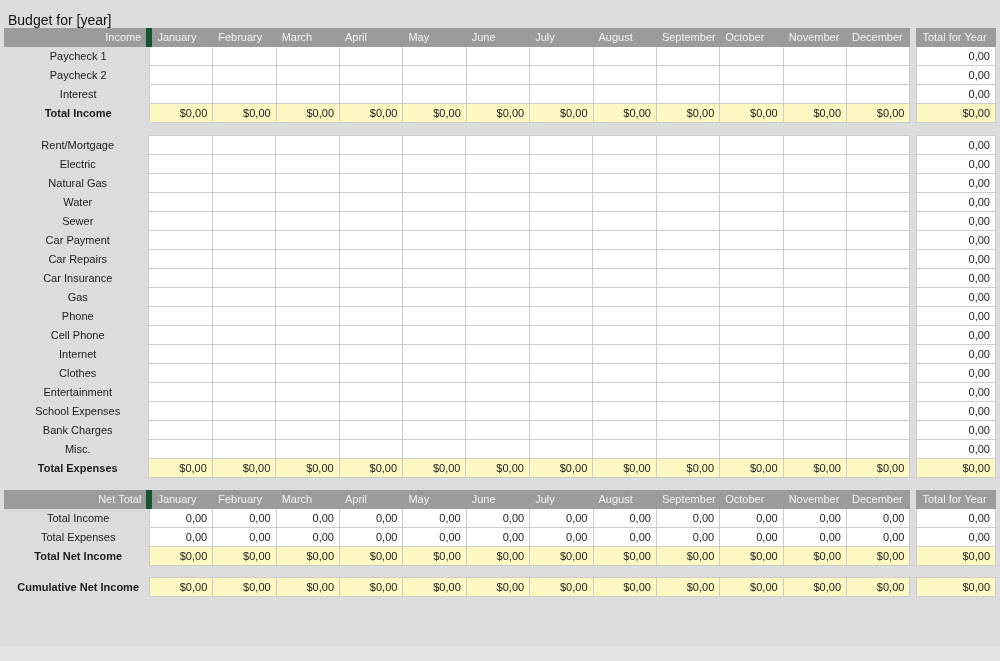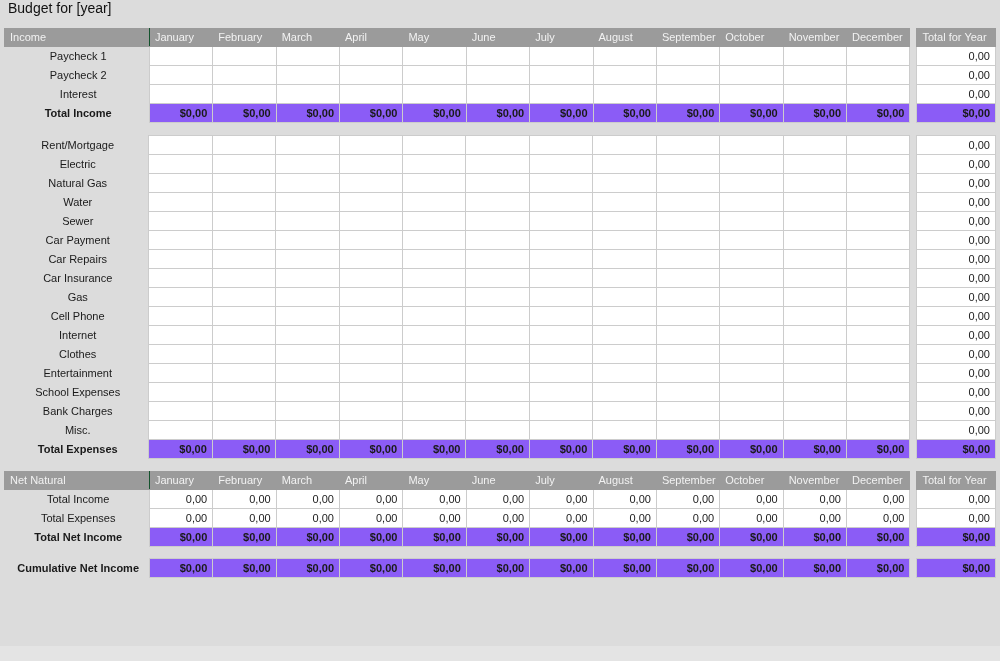--- a/index.html
+++ b/index.html
@@ -25,21 +25,21 @@
     top: 646px;
     bottom: 0;
     background: #e4e4e4;
   }
 
   
   .title-bar {
     height: 28px;
     padding-left: 8px;
     display: flex;
-    align-items: flex-start;
+    align-items: flex-end;
     font-size: 14px;
     color: #111;
   }
 
   
   .section {
     position: relative;
   }
   .gap-row {
     height: 12px;
@@ -65,22 +65,22 @@
     font-size: 11px;
     height: 17px;
     line-height: 17px;
     padding: 0 5px;
     border: 1px solid #9b9b9b;
     text-align: left;
     white-space: nowrap;
     overflow: hidden;
   }
   tr.hdr th.h-label {
-    text-align: left;
-    border-right: 1px solid #14532d;
+    text-align: right;
+    border-right: 6px solid #14532d;
   }
   tr.hdr th.h-spacer {
     background: #dcdcdc;
     border: none;
   }
 
   
   td.lbl {
     background: #dcdcdc;
     border: none;
@@ -99,22 +99,22 @@
     border: 1px solid #cccccc;
     height: 18px;
     line-height: 18px;
     padding: 0 5px;
     text-align: right;
     font-size: 11px;
     white-space: nowrap;
     overflow: hidden;
   }
   td.cell.total {
-    background: #8b5cf6;
-    font-weight: bold;
+    background: #fef9c3;
+    font-weight: normal;
   }
   td.spacer {
     background: #dcdcdc;
     border: none;
     padding: 0;
   }
   tr.blank-row td.lbl,
   tr.blank-row td.spacer { height: 11px; }
   tr.blank-row td.gapcell {
     background: #dcdcdc;
@@ -407,20 +407,37 @@
             <td class="cell"></td>
             <td class="cell"></td>
             <td class="cell"></td>
             <td class="cell"></td>
             <td class="cell"></td>
             <td class="cell"></td>
             <td class="spacer"></td>
             <td class="cell">0,00</td>
           </tr>
           <tr>
+            <td class="lbl">Phone</td>
+            <td class="cell"></td>
+            <td class="cell"></td>
+            <td class="cell"></td>
+            <td class="cell"></td>
+            <td class="cell"></td>
+            <td class="cell"></td>
+            <td class="cell"></td>
+            <td class="cell"></td>
+            <td class="cell"></td>
+            <td class="cell"></td>
+            <td class="cell"></td>
+            <td class="cell"></td>
+            <td class="spacer"></td>
+            <td class="cell">0,00</td>
+          </tr>
+          <tr>
             <td class="lbl">Cell Phone</td>
             <td class="cell"></td>
             <td class="cell"></td>
             <td class="cell"></td>
             <td class="cell"></td>
             <td class="cell"></td>
             <td class="cell"></td>
             <td class="cell"></td>
             <td class="cell"></td>
             <td class="cell"></td>
@@ -567,21 +584,21 @@
           <col class="c-month">
           <col class="c-month">
           <col class="c-month">
           <col class="c-month">
           <col class="c-month">
           <col class="c-spacer">
           <col class="c-total">
         </colgroup>
         <tbody>
           <tr class="hdr">
-            <th class="h-label">Net Natural</th>
+            <th class="h-label">Net Total</th>
             <th>January</th>
             <th>February</th>
             <th>March</th>
             <th>April</th>
             <th>May</th>
             <th>June</th>
             <th>July</th>
             <th>August</th>
             <th>September</th>
             <th>October</th>

